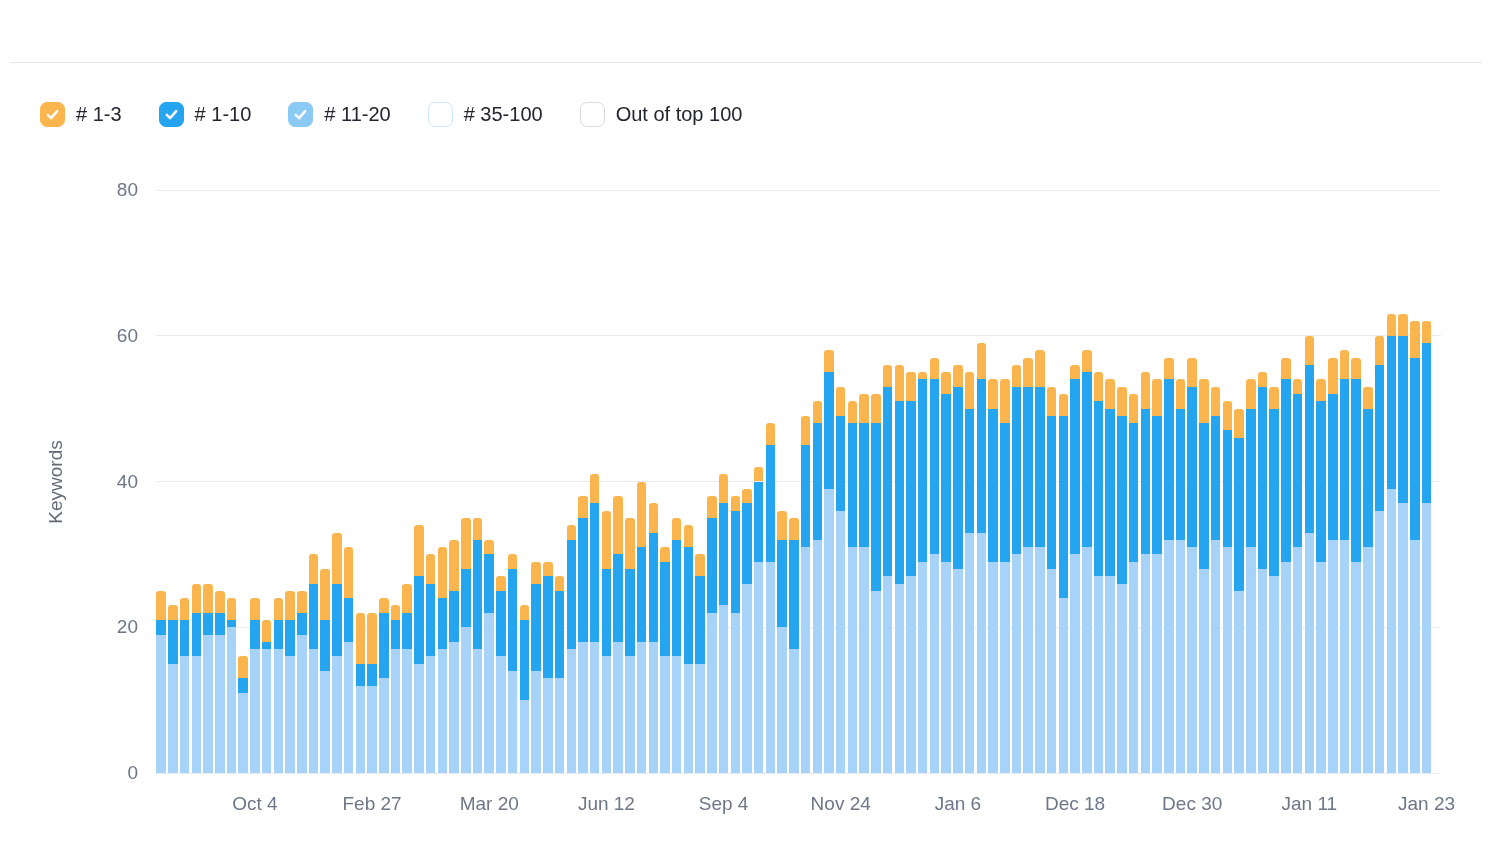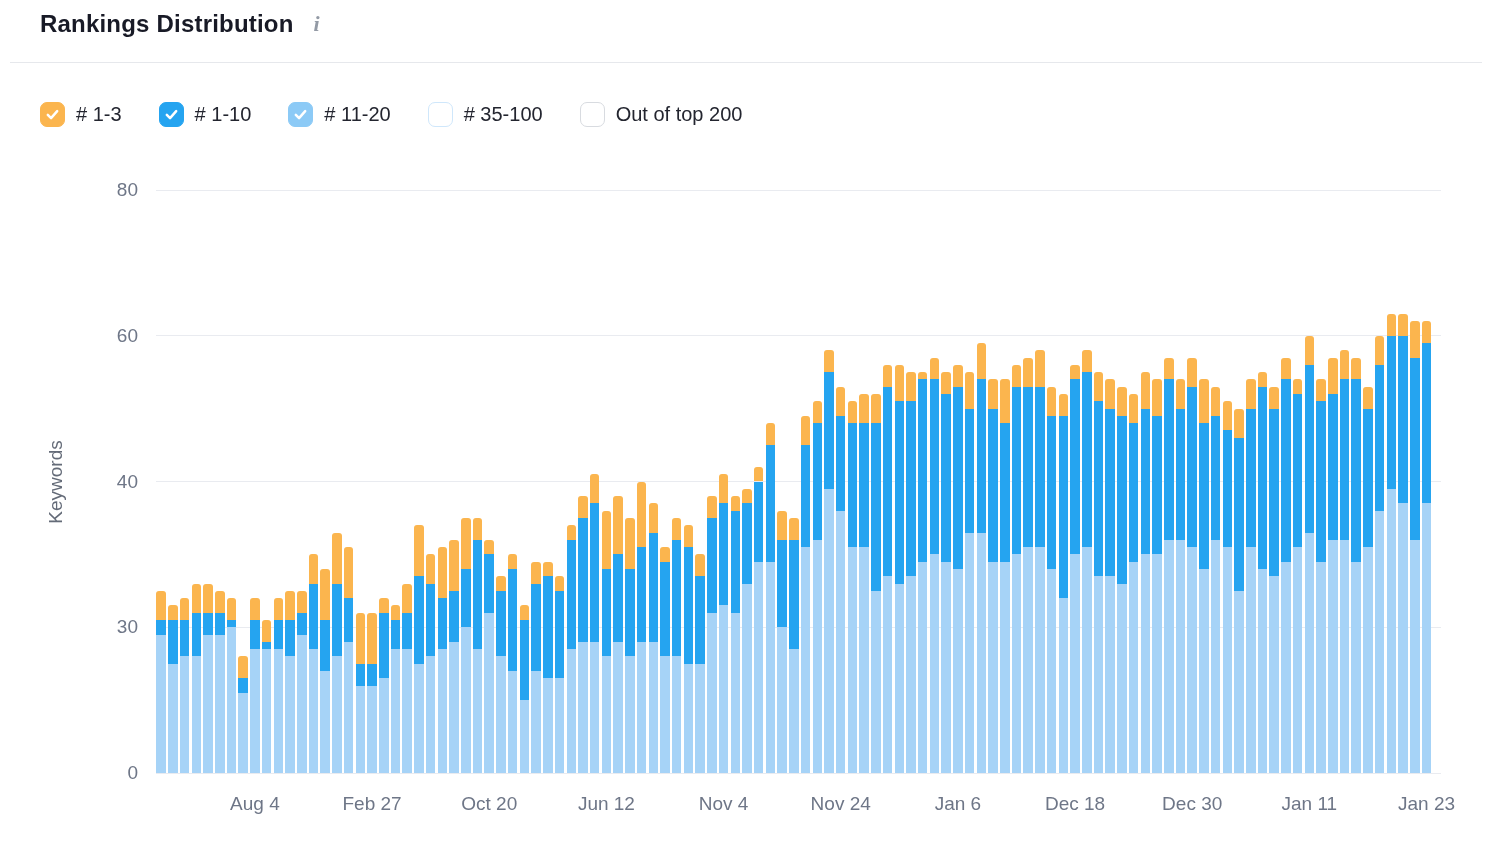--- a/index.html
+++ b/index.html
@@ -38,24 +38,20 @@
     font-size:19px;color:#646b78;transform:rotate(-90deg);transform-origin:center center;
   }
   .bar-group{position:absolute;}
   .bar-seg{position:absolute;left:0;width:100%;}
 </style>
 </head>
 <body>
 
 <div class="frame">
 
-  <div class="title-row">
-    <h1>Rankings Distribution</h1>
-    <span class="info">i</span>
-  </div>
 
   <div class="divider"></div>
 
   <div class="legend" id="legend">
       <div class="legend-item">
         <span class="cb" style="background: rgb(251, 181, 78); border: 1.5px solid rgb(251, 181, 78);">
           <svg viewBox="0 0 24 24">
             <path d="M4.5 12.5l5.2 5.2 9.8-11" fill="none" stroke="#FFFFFF" stroke-width="4" stroke-linecap="round" stroke-linejoin="round"></path>
           </svg>
         </span>
@@ -76,41 +72,41 @@
           </svg>
         </span>
         <span class="legend-label"># 11-20</span>
       </div>
       <div class="legend-item">
         <span class="cb" style="background: rgb(255, 255, 255); border: 1.5px solid rgb(207, 231, 251);"></span>
         <span class="legend-label"># 35-100</span>
       </div>
       <div class="legend-item">
         <span class="cb" style="background: rgb(255, 255, 255); border: 1.5px solid rgb(216, 219, 224);"></span>
-        <span class="legend-label">Out of top 200</span>
+        <span class="legend-label">Out of top 100</span>
       </div>
     </div>
 
   <div class="plot-layer" id="plot">
       <div class="gridline" style="left: 156px; width: 1285px; top: 772.5px;"></div>
       <div class="ytick" style="left: 78px; top: 762px;">0</div>
       <div class="gridline" style="left: 156px; width: 1285px; top: 626.75px;"></div>
-      <div class="ytick" style="left: 78px; top: 616.25px;">30</div>
+      <div class="ytick" style="left: 78px; top: 616.25px;">20</div>
       <div class="gridline" style="left: 156px; width: 1285px; top: 481px;"></div>
       <div class="ytick" style="left: 78px; top: 470.5px;">40</div>
       <div class="gridline" style="left: 156px; width: 1285px; top: 335.25px;"></div>
       <div class="ytick" style="left: 78px; top: 324.75px;">60</div>
       <div class="gridline" style="left: 156px; width: 1285px; top: 189.5px;"></div>
       <div class="ytick" style="left: 78px; top: 179px;">80</div>
       <div class="ylab">Keywords</div>
-      <div class="xtick" style="left: 254.928px; top: 793px;">Aug 4</div>
+      <div class="xtick" style="left: 254.928px; top: 793px;">Oct 4</div>
       <div class="xtick" style="left: 372.088px; top: 793px;">Feb 27</div>
-      <div class="xtick" style="left: 489.248px; top: 793px;">Oct 20</div>
+      <div class="xtick" style="left: 489.248px; top: 793px;">Mar 20</div>
       <div class="xtick" style="left: 606.408px; top: 793px;">Jun 12</div>
-      <div class="xtick" style="left: 723.568px; top: 793px;">Nov 4</div>
+      <div class="xtick" style="left: 723.568px; top: 793px;">Sep 4</div>
       <div class="xtick" style="left: 840.728px; top: 793px;">Nov 24</div>
       <div class="xtick" style="left: 957.888px; top: 793px;">Jan 6</div>
       <div class="xtick" style="left: 1075.05px; top: 793px;">Dec 18</div>
       <div class="xtick" style="left: 1192.21px; top: 793px;">Dec 30</div>
       <div class="xtick" style="left: 1309.37px; top: 793px;">Jan 11</div>
       <div class="xtick" style="left: 1426.53px; top: 793px;">Jan 23</div>
       <div class="bar-group" style="left: 156.45px; top: 190px; width: 9.5px; height: 583px;">
         <div class="bar-seg" style="top: 444.538px; height: 138.463px; background: rgb(166, 211, 247);"></div>
         <div class="bar-seg" style="top: 429.962px; height: 14.575px; background: rgb(37, 164, 240);"></div>
         <div class="bar-seg" style="top: 400.812px; height: 29.15px; background: rgb(251, 181, 78); border-radius: 3px 3px 0px 0px;"></div>

